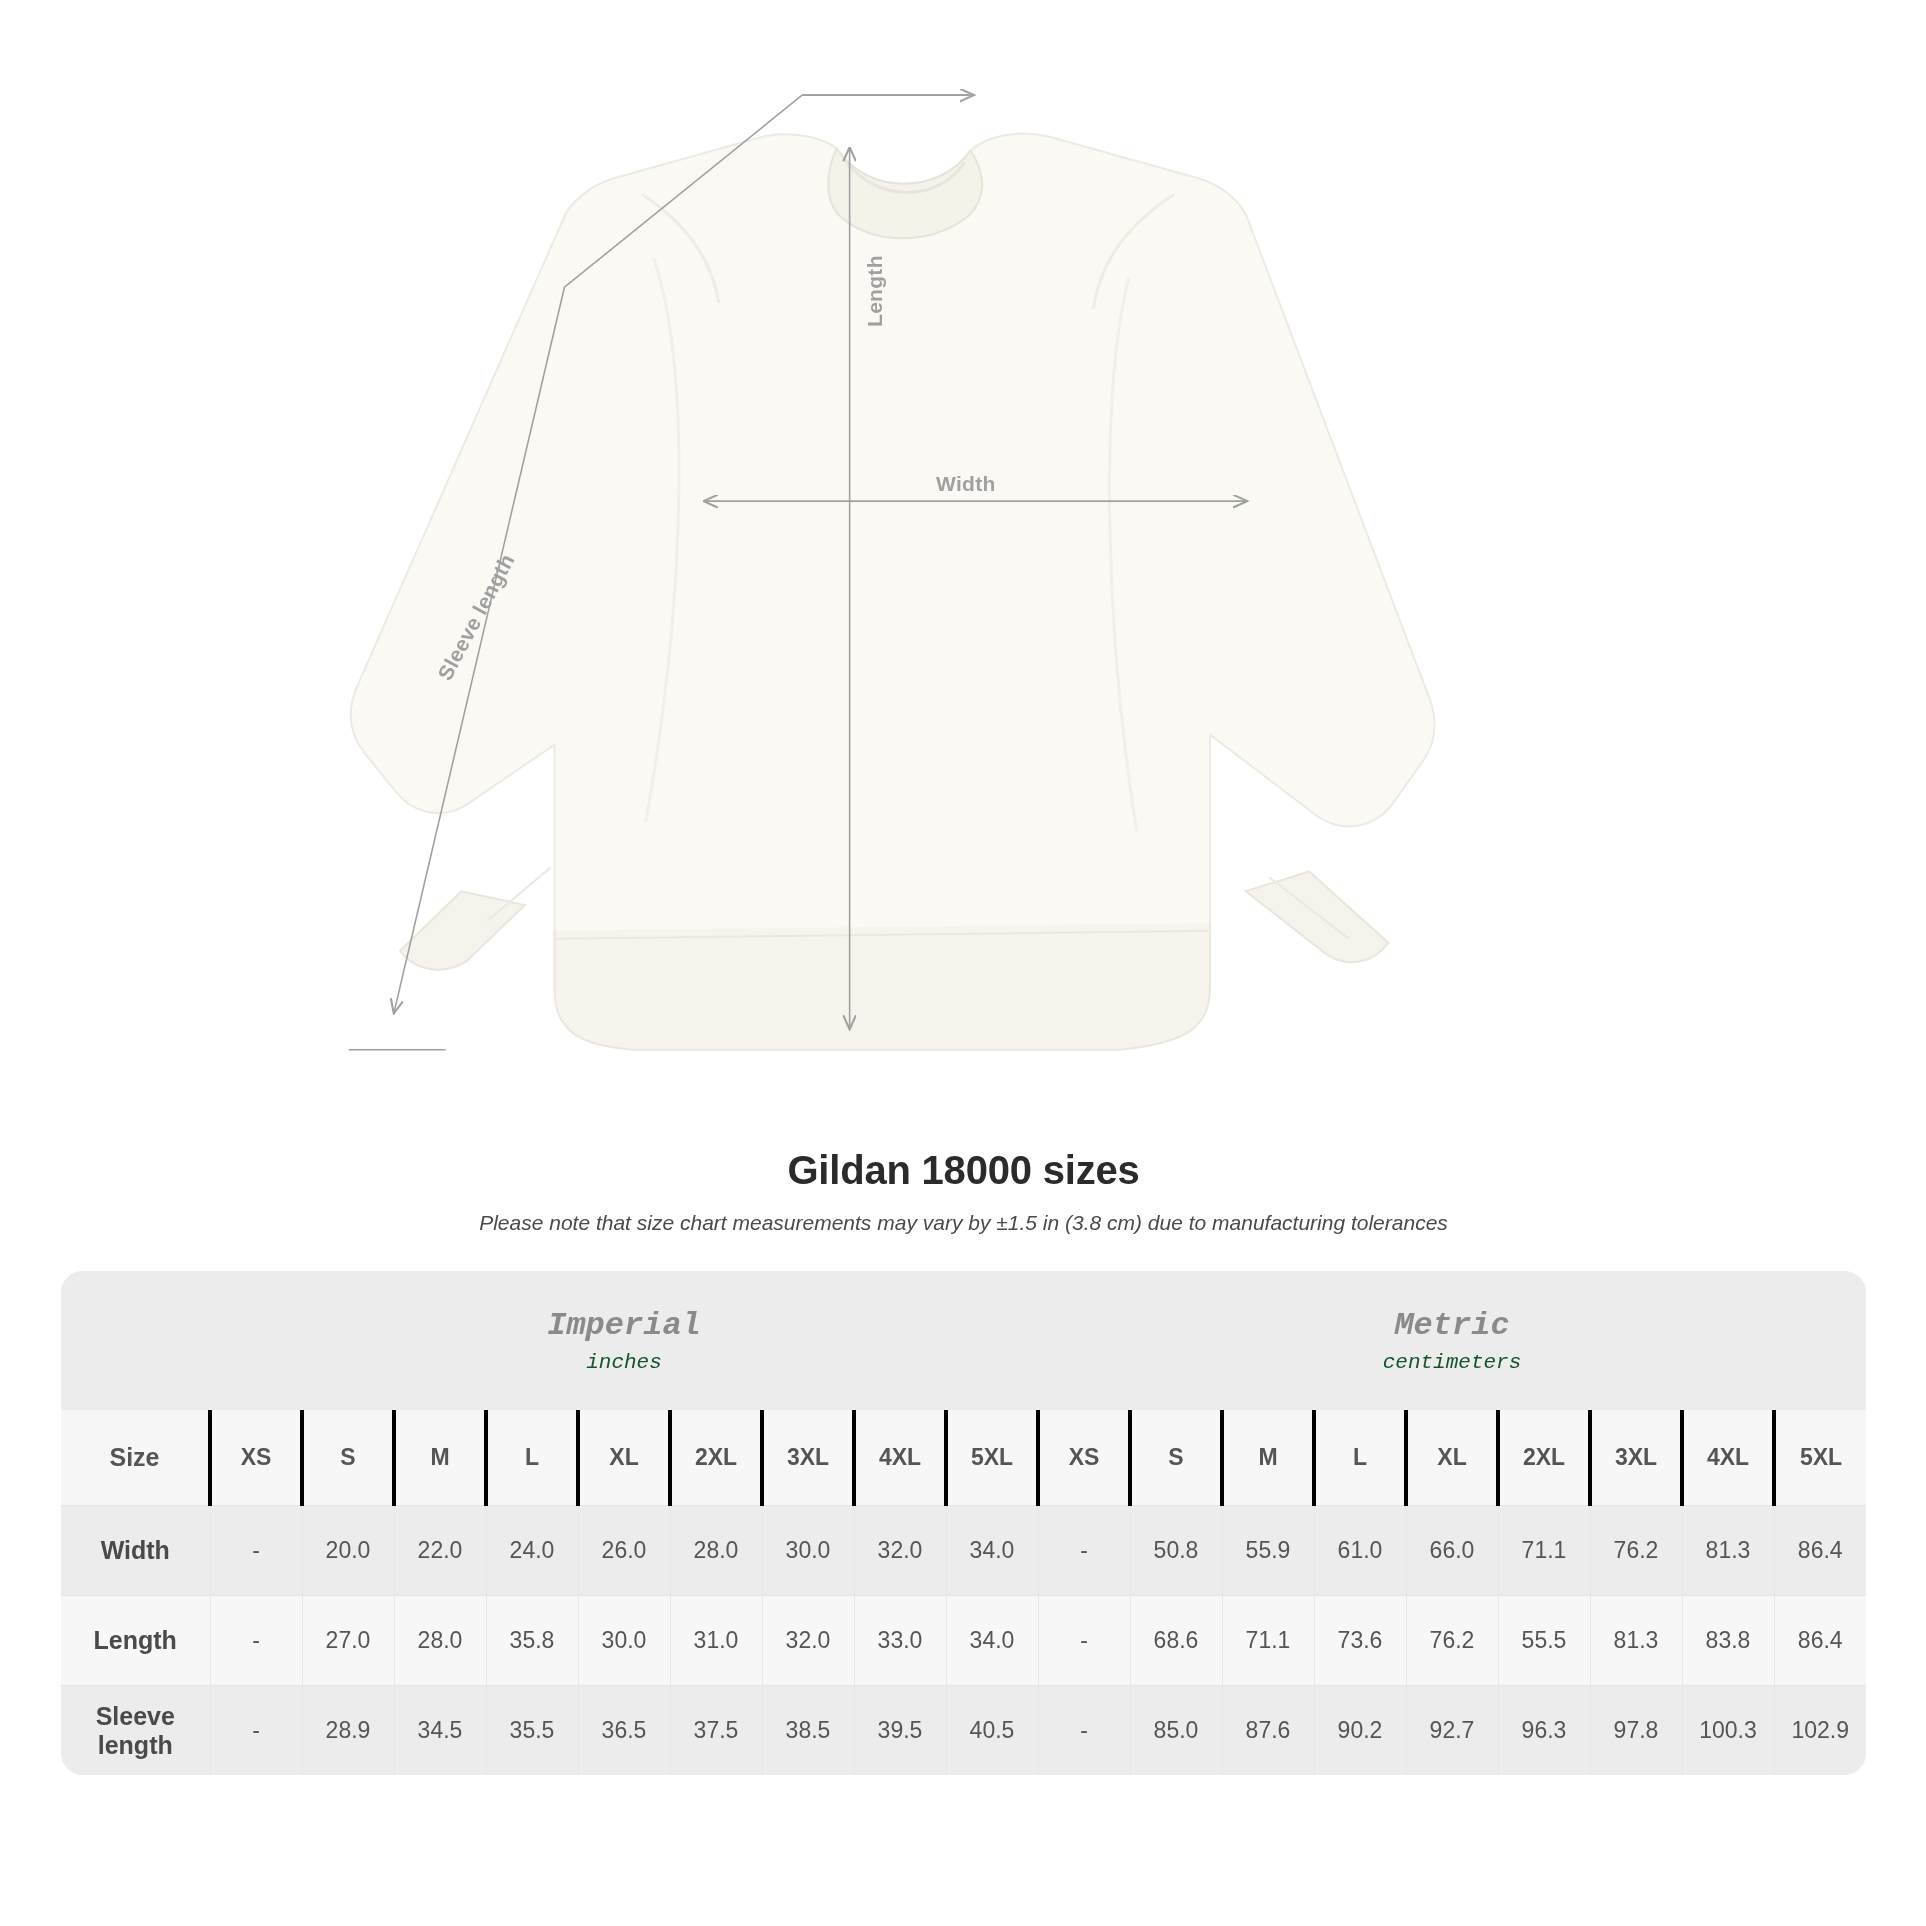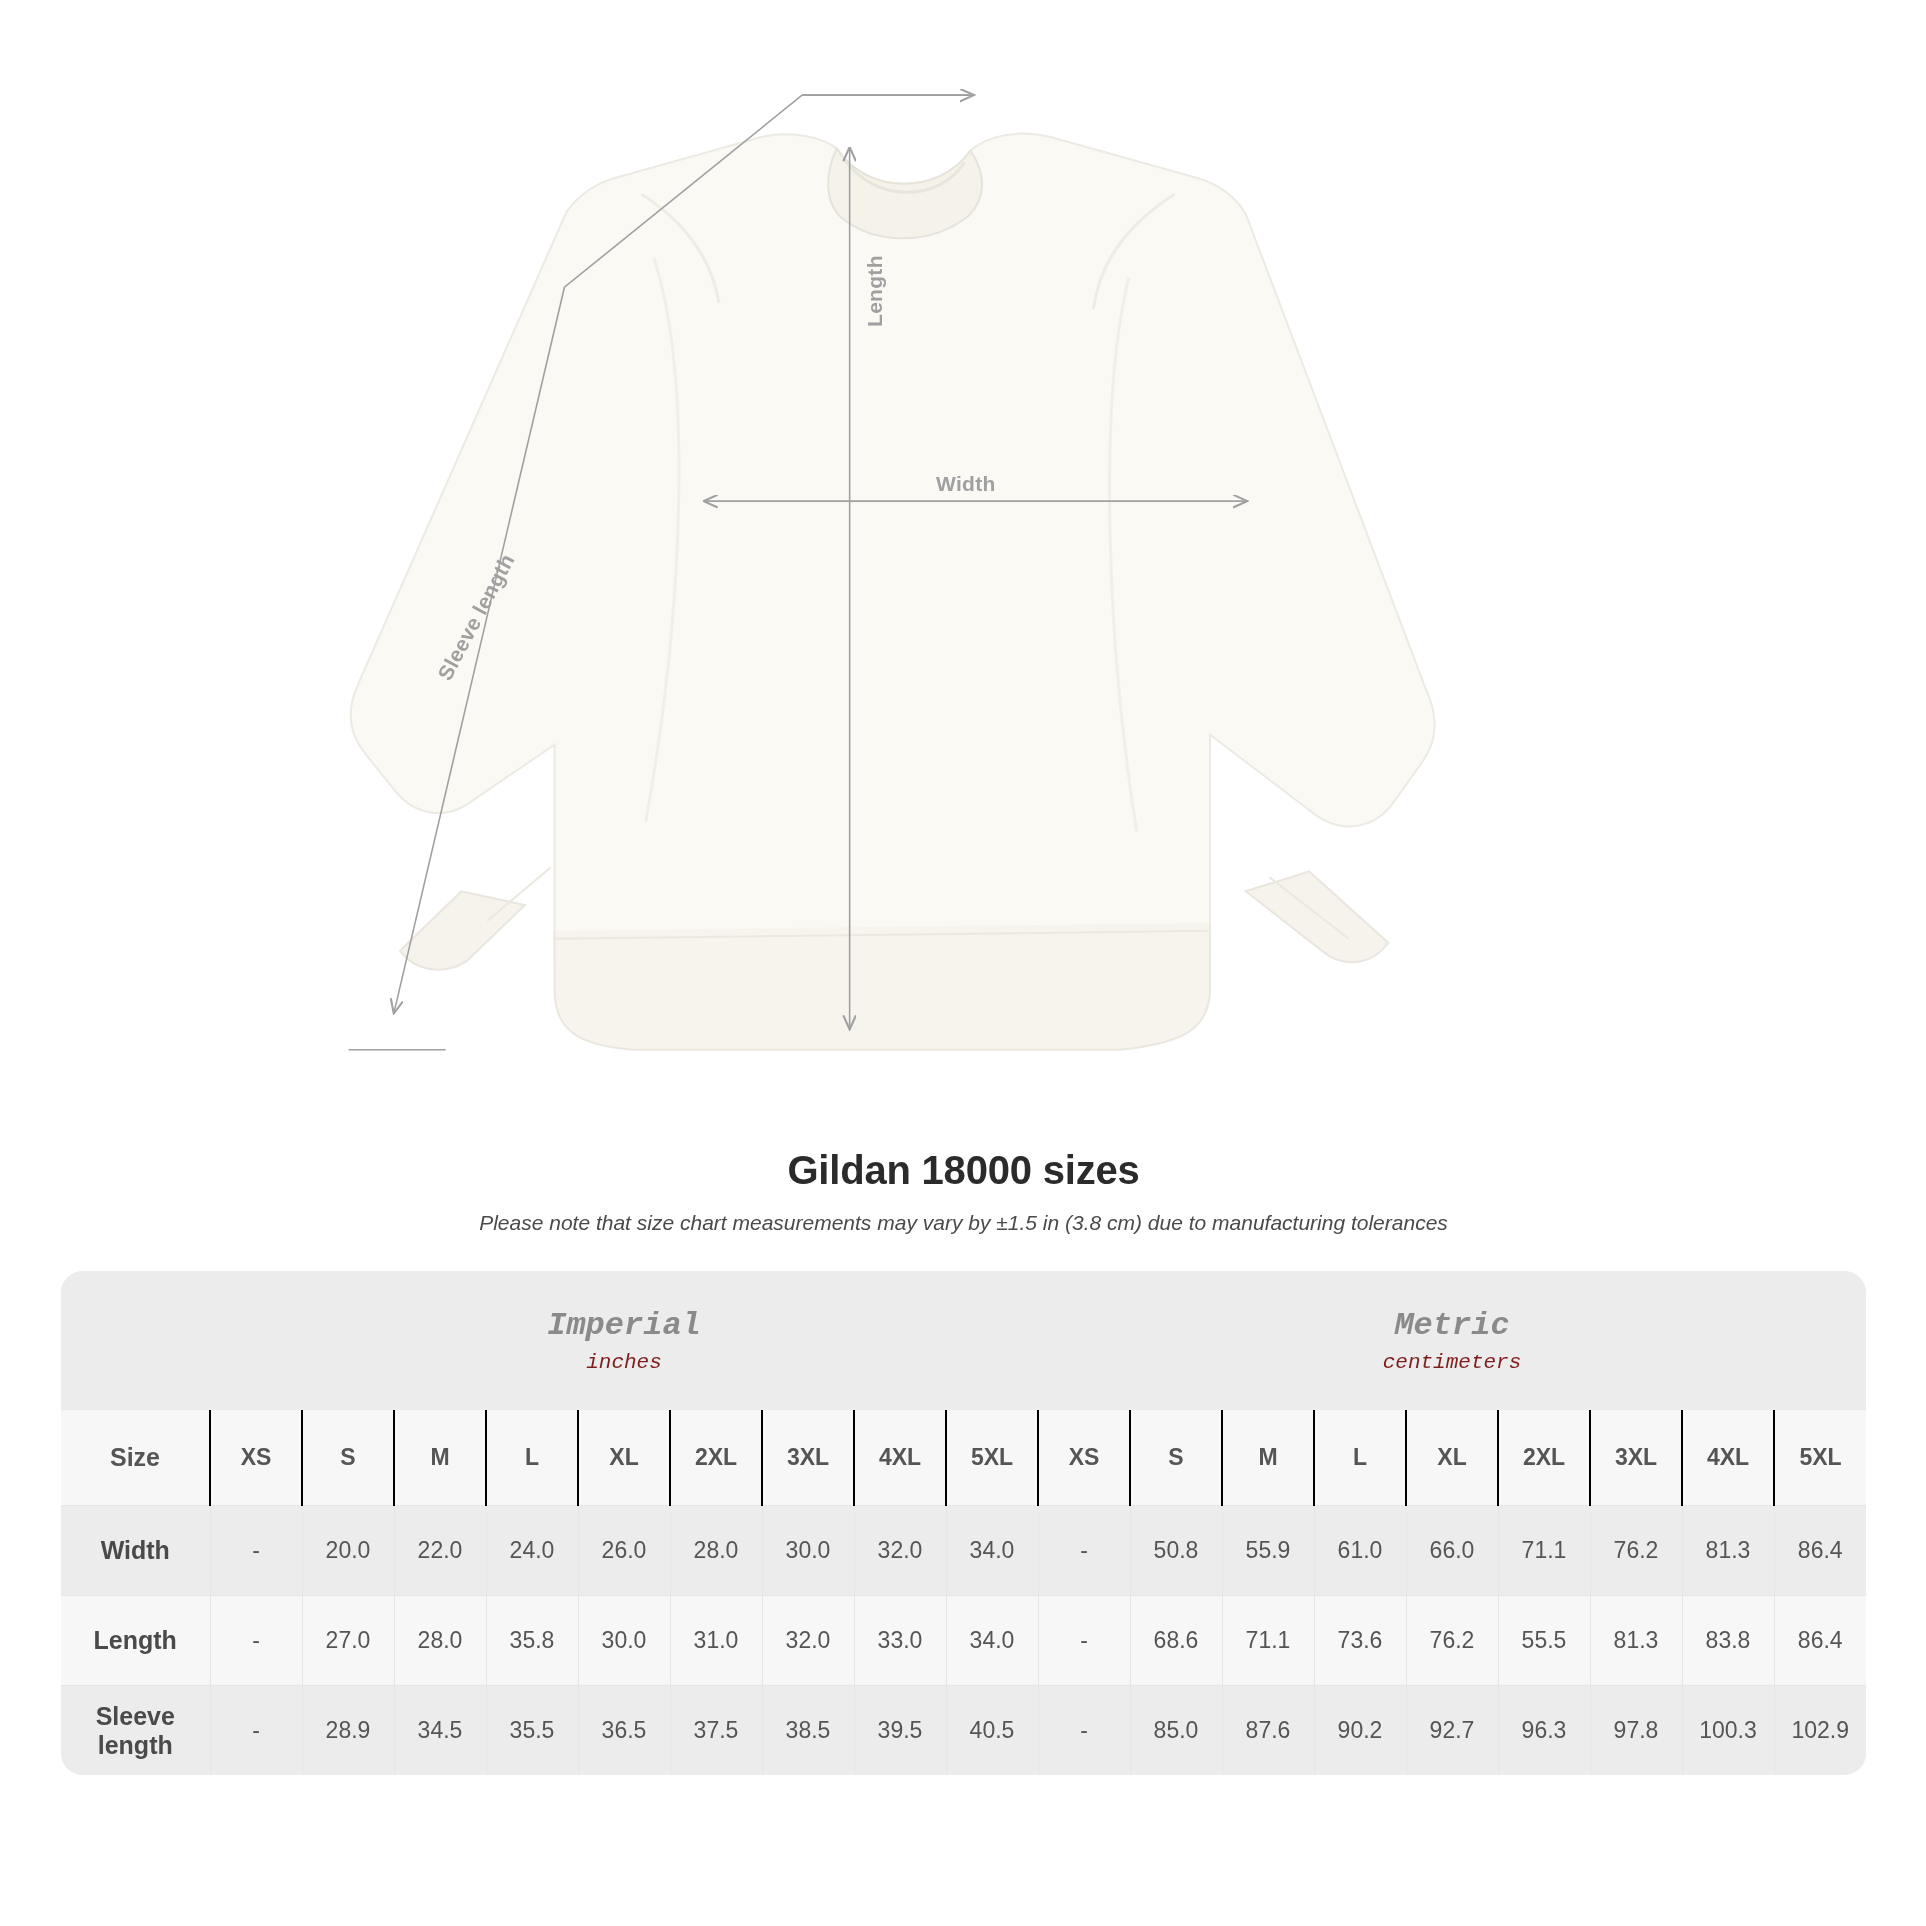--- a/index.html
+++ b/index.html
@@ -107,31 +107,31 @@
   .unit-name {
     font-size: 32px;
     font-weight: bold;
     font-style: italic;
     color: #8a8a8a;
     line-height: 1.2;
   }
   .unit-sub {
     font-size: 21px;
     font-style: italic;
-    color: #7f1d1d;
+    color: #14532d;
     margin-top: 6px;
   }
 
   .head-row td {
     background: #f7f7f7;
     height: 95px;
     font-weight: bold;
     color: #555555;
     font-size: 25px;
-    border-right: 2px solid #000000;
+    border-right: 4px solid #000000;
   }
   .head-row td:last-child { border-right: none; }
   .head-row td.rowlabel {
     font-size: 25px;
     background: #f7f7f7;
   }
 
   .data-row td {
     height: 89px;
     border-right: 1px solid #e6e6e6;

